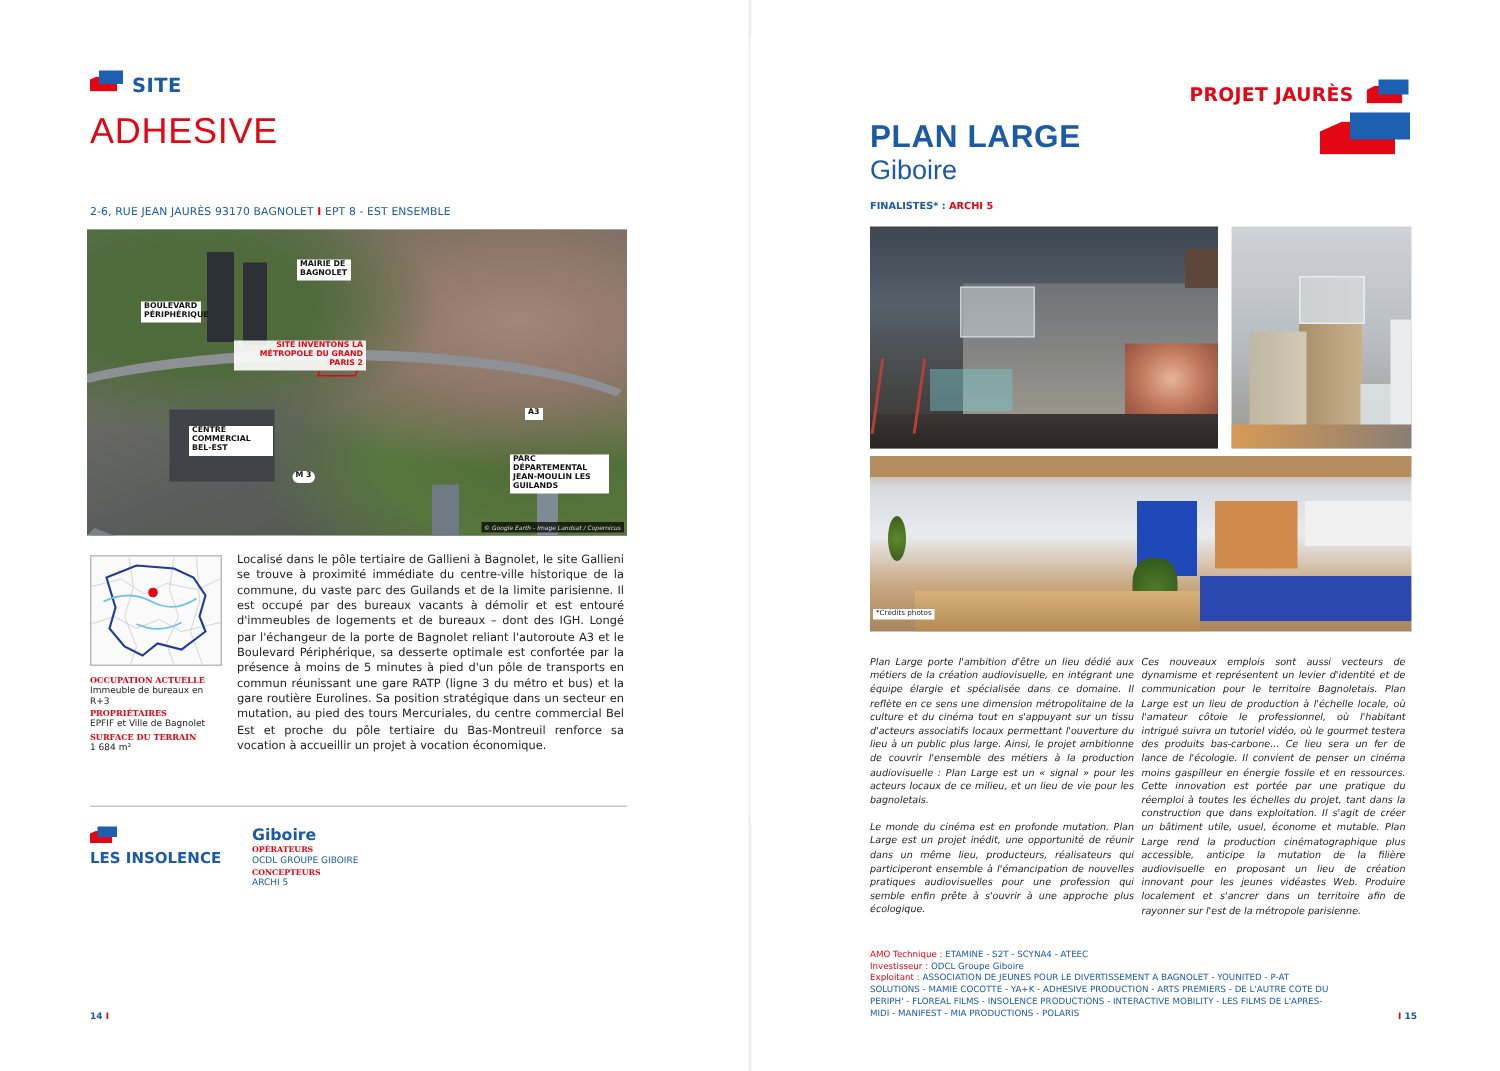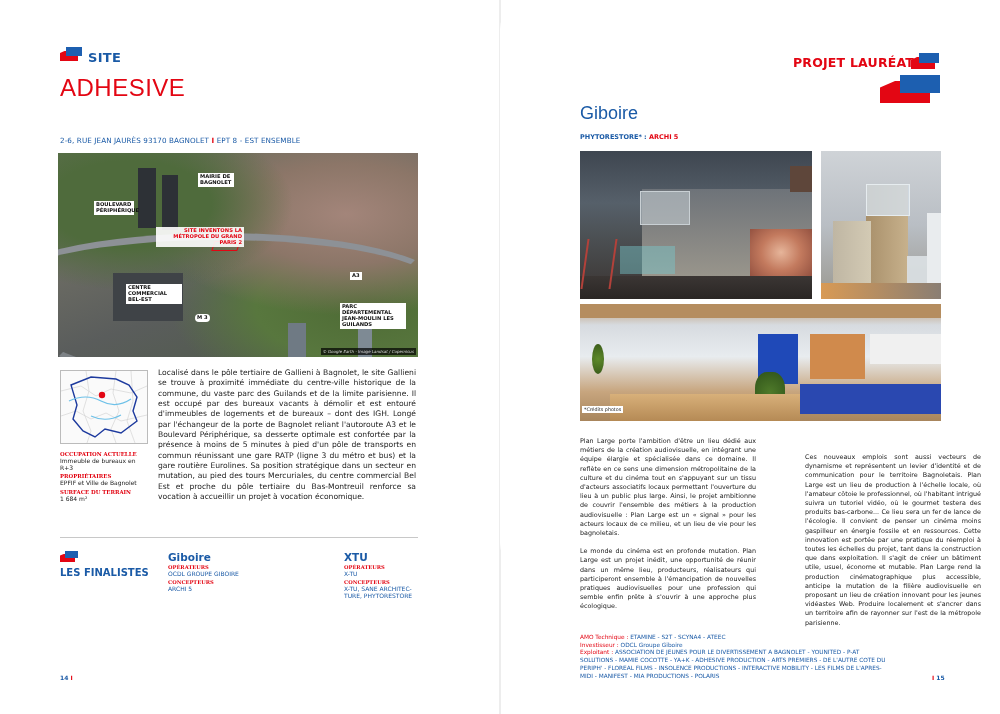--- a/index.html
+++ b/index.html
@@ -72,23 +72,23 @@
     background: linear-gradient(180deg, #3e4650 0%, #56606a 35%, #4b4f52 60%, #3a3330 100%); }
   .img-day { position: absolute; left: 821px; top: 151px; width: 120px; height: 148px; overflow: hidden;
     background: linear-gradient(180deg, #cfd3d7 0%, #b9bec4 50%, #9a9890 100%); }
   .img-interior { position: absolute; left: 580px; top: 304px; width: 361px; height: 117px; overflow: hidden;
     background: linear-gradient(180deg, #b89468 0%, #d7dbe0 18%, #e8ecef 45%, #c7a57e 75%, #a8855c 100%); }
   .bldg { position: absolute; }
   .screen { position: absolute; background: radial-gradient(ellipse at 50% 45%, #e6b59a 0, #c37a5e 45%, #8b4a3b 100%); }
   .credits { position: absolute; left: 2px; bottom: 8px; background: #fff; color: #222; font-size: 4.8px; padding: 1px 2px; }
 
   .right-col1 { left: 580px; top: 437px; width: 176px; }
-  .right-col2 { left: 805px; top: 437px; width: 176px; margin-top: 16px; }
+  .right-col2 { left: 761px; top: 437px; width: 176px; }
   .right-body .p { margin-bottom: 9px; }
-  .right-body.body-text { font-size: 6.4px; line-height: 9.2px; }
+  .right-body.body-text { font-size: 6.4px; line-height: 9.2px; font-style: italic; }
 
   .credits-block { position: absolute; left: 580px; top: 634px; width: 310px; font-size: 5.8px; line-height: 7.7px; color: #1a5aa6; text-transform: uppercase; }
   .credits-block .lbl { color: #e30613; text-transform: none; }
   .credits-block .norm { text-transform: none; }
 </style>
 </head>
 <body>
 
 <div class="spread">
 
@@ -152,60 +152,54 @@
     </div>
 
     <div class="body-text left-body">Localisé dans le pôle tertiaire de Gallieni à Bagnolet, le site Gallieni se trouve à proximité immédiate du centre-ville historique de la commune, du vaste parc des Guilands et de la limite parisienne. Il est occupé par des bureaux vacants à démolir et est entouré d'immeubles de logements et de bureaux – dont des IGH. Longé par l'échangeur de la porte de Bagnolet reliant l'autoroute A3 et le Boulevard Périphérique, sa desserte optimale est confortée par la présence à moins de 5 minutes à pied d'un pôle de transports en commun réunissant une gare RATP (ligne 3 du métro et bus) et la gare routière Eurolines. Sa position stratégique dans un secteur en mutation, au pied des tours Mercuriales, du centre commercial Bel Est et proche du pôle tertiaire du Bas-Montreuil renforce sa vocation à accueillir un projet à vocation économique.</div>
 
     <div class="divider" style="left:60px; top:537px; width:358px;"></div>
 
     <div class="block" style="left:60px; top:551px; width:18px; height:11px;">
       <div class="face-red" style="left:0; top:3px; width:15px; height:8px; clip-path: polygon(0 20%, 25% 0, 100% 0, 100% 100%, 0 100%);"></div>
       <div class="face-blue" style="left:5px; top:0; width:13px; height:7px;"></div>
     </div>
-    <div class="finalistes-label">LES FINALISTES</div>
+    <div class="finalistes-label">LES INSOLENCE</div>
 
     <div class="finalist" style="left:168px;">
       <div class="fname">Giboire</div>
       <div class="frole">OPÉRATEURS</div>
       <div class="fval">OCDL GROUPE GIBOIRE</div>
       <div class="frole">CONCEPTEURS</div>
       <div class="fval">ARCHI 5</div>
     </div>
-    <div class="finalist" style="left:344px; width:80px;">
-      <div class="fname">XTU</div>
-      <div class="frole">OPÉRATEURS</div>
-      <div class="fval">X-TU</div>
-      <div class="frole">CONCEPTEURS</div>
-      <div class="fval">X-TU, SANE ARCHITEC-TURE, PHYTORESTORE</div>
-    </div>
 
     <div class="folio" style="left:60px;">
       <span>14</span>
       <span class="bar">I</span>
     </div>
   </div>
 
   <div class="spine"></div>
 
   <div class="page right"></div>
 
-  <div class="laureat">PROJET LAURÉAT</div>
+  <div class="laureat">PROJET JAURÈS</div>
   <div class="block" style="left:911px; top:53px; width:28px; height:16px;">
     <div class="face-red" style="left:0; top:4px; width:24px; height:12px; clip-path: polygon(0 25%, 25% 0, 100% 0, 100% 100%, 0 100%);"></div>
     <div class="face-blue" style="left:8px; top:0; width:20px; height:10px;"></div>
   </div>
   <div class="block" style="left:880px; top:75px; width:60px; height:28px;">
     <div class="face-red" style="left:0; top:6px; width:50px; height:22px; clip-path: polygon(0 30%, 30% 0, 100% 0, 100% 100%, 0 100%);"></div>
     <div class="face-blue" style="left:20px; top:0; width:40px; height:18px;"></div>
   </div>
 
+  <div class="proj-title">PLAN LARGE</div>
   <div class="proj-sub">Giboire</div>
   <div class="concepteurs">
-    <span>PHYTORESTORE* :</span>
+    <span>FINALISTES* :</span>
     <span class="val">ARCHI 5</span>
   </div>
 
   <div class="img-night">
     <div class="bldg" style="left:62px; top:38px; width:170px; height:90px; background:linear-gradient(180deg,#6e7379,#9a968c);"></div>
     <div class="bldg" style="left:60px; top:40px; width:48px; height:32px; background:rgba(200,210,215,.55); border:1px solid #c9d0d4;"></div>
     <div class="bldg" style="left:210px; top:15px; width:22px; height:26px; background:#5e463a;"></div>
     <div class="screen" style="left:170px; top:78px; width:62px; height:52px;"></div>
     <div class="bldg" style="left:40px; top:95px; width:55px; height:28px; background:rgba(120,200,205,.45);"></div>
     <div class="bldg" style="left:0; top:125px; width:232px; height:23px; background:linear-gradient(180deg,#3b3634,#2a2624);"></div>

